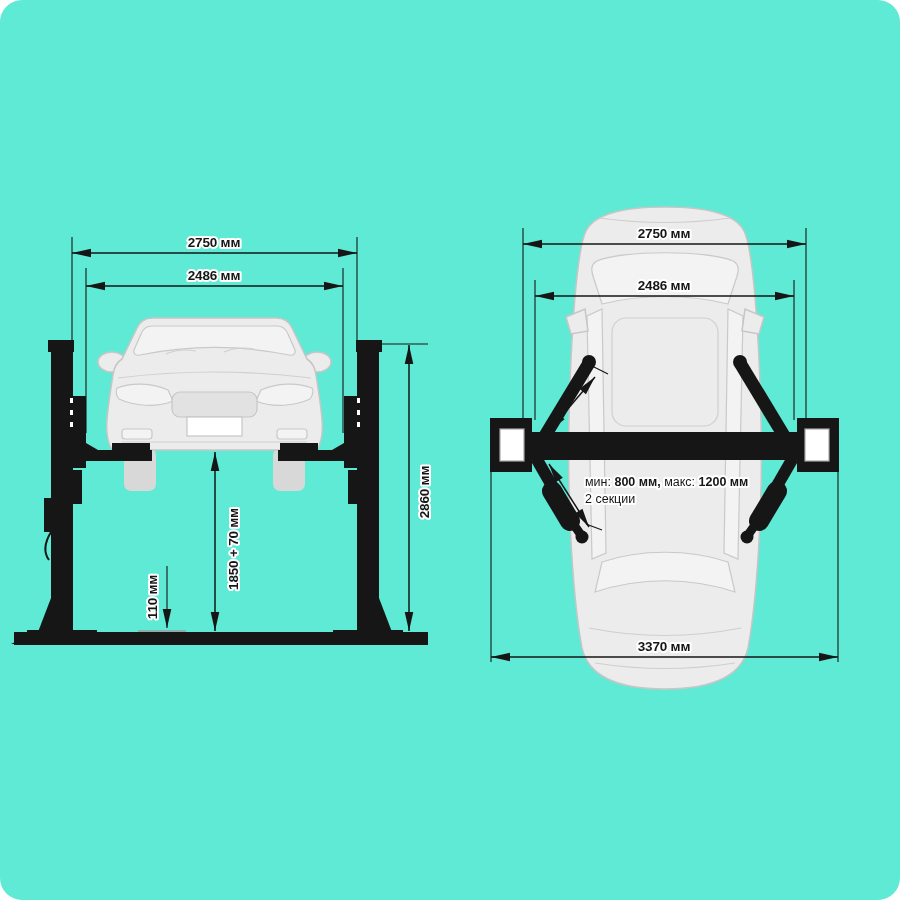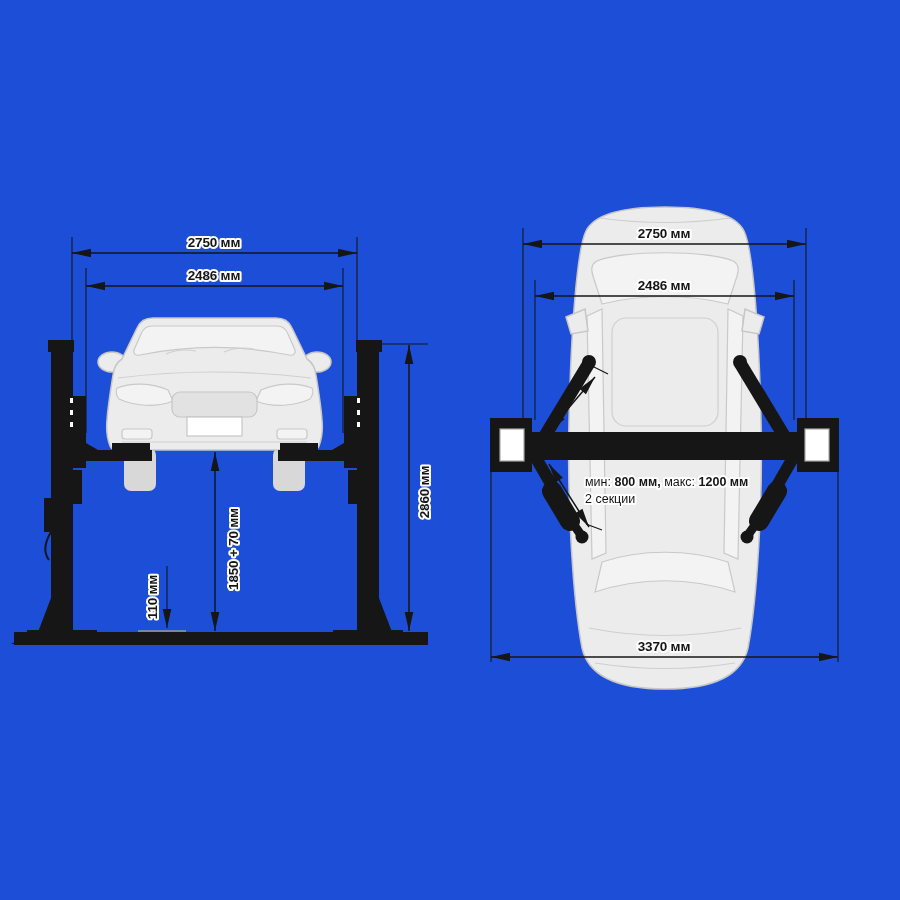--- a/index.html
+++ b/index.html
@@ -1,16 +1,16 @@
 <!DOCTYPE html>
 <html><head>
 <meta charset="utf-8">
 <style>
   html,body{margin:0;padding:0;background:#ffffff;}
-  #stage{position:relative;width:900px;height:900px;background:#1d4ed8;overflow:hidden;}
+  #stage{position:relative;width:900px;height:900px;background:#5eead4;overflow:hidden;border-radius:22px;}
   svg{position:absolute;left:0;top:0;}
   svg text{
     font-family:"Liberation Sans", sans-serif;
     font-weight:700;
     font-size:13.5px;
     letter-spacing:-0.2px;
     fill:#161616;
     paint-order:stroke;
     stroke:#ffffff;
     stroke-width:4px;

